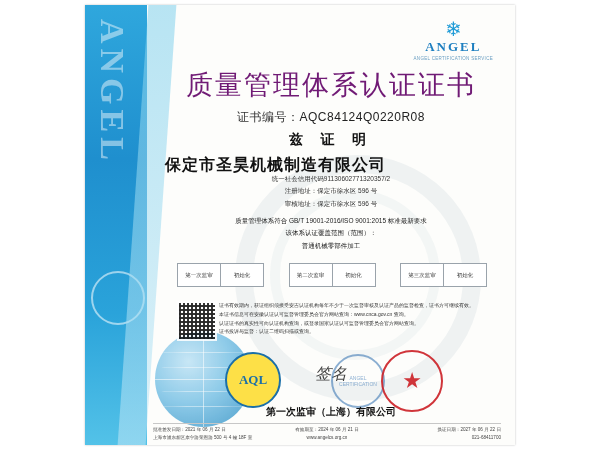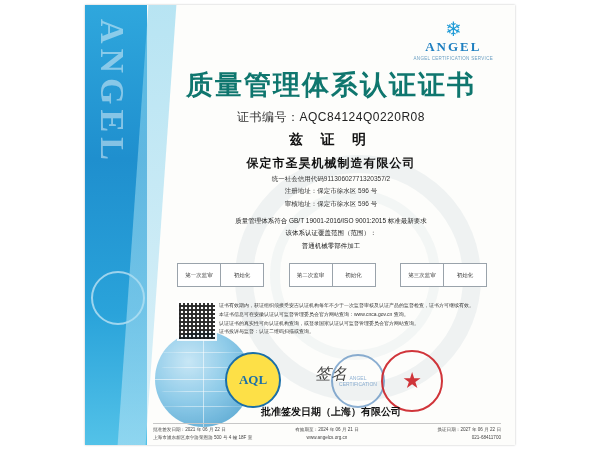--- a/index.html
+++ b/index.html
@@ -79,37 +79,37 @@
     font-family:"Liberation Serif",serif;
   }
   .angel .sub{
     font-size:4.5px;color:#6a9ec2;letter-spacing:.3px;margin-top:1px;
   }
   
   .title{
     position:absolute;left:80px;right:18px;top:62px;
     text-align:center;
     font-family:"Liberation Serif",serif;
-    font-size:27px;font-weight:bold;color:#0f766e;
+    font-size:27px;font-weight:normal;color:#701a75;
     letter-spacing:2px;
   }
   .certno{
     position:absolute;left:80px;right:18px;top:104px;
     text-align:center;font-size:12px;color:#222;letter-spacing:.5px;
   }
   .certno .label{color:#333;}
   .zizheng{
     position:absolute;left:80px;right:18px;top:126px;
     text-align:center;font-family:"Liberation Serif",serif;
     font-size:14px;font-weight:bold;color:#111;letter-spacing:7px;
   }
   .company{
     position:absolute;left:80px;right:18px;top:150px;
-    text-align:center;font-family:"Liberation Serif",serif;
-    font-size:12px;font-weight:bold;color:#111;letter-spacing:1px;
+    font-family:"Liberation Serif",serif;
+    font-size:16px;font-weight:bold;color:#111;letter-spacing:1px;
   }
   .meta{
     position:absolute;left:80px;right:18px;top:168px;
     text-align:center;font-size:6.5px;color:#333;line-height:1.9;
   }
   .scope{
     position:absolute;left:80px;right:18px;top:210px;
     text-align:center;font-size:6.5px;color:#222;line-height:1.9;
   }
   
@@ -253,21 +253,21 @@
     <div>证书投诉与监督：认证二维码扫描或查询。</div>
   </div>
 
   <div class="seals">
     <div class="aql">AQL</div>
     <div class="sign">签名</div>
     <div class="bluestamp">ANGEL CERTIFICATION</div>
     <div class="redstamp">★</div>
   </div>
 
-  <div class="orgname">批准签发日期（上海）有限公司</div>
+  <div class="orgname">第一次监审（上海）有限公司</div>
 
   <div class="footline"></div>
 
   <div class="footer">
     <div class="footrow">
       <div class="c">批准签发日期：2021 年 06 月 22 日</div>
       <div class="c mid">有效期至：2024 年 06 月 21 日</div>
       <div class="c right">换证日期：2027 年 06 月 22 日</div>
     </div>
     <div class="footrow">

